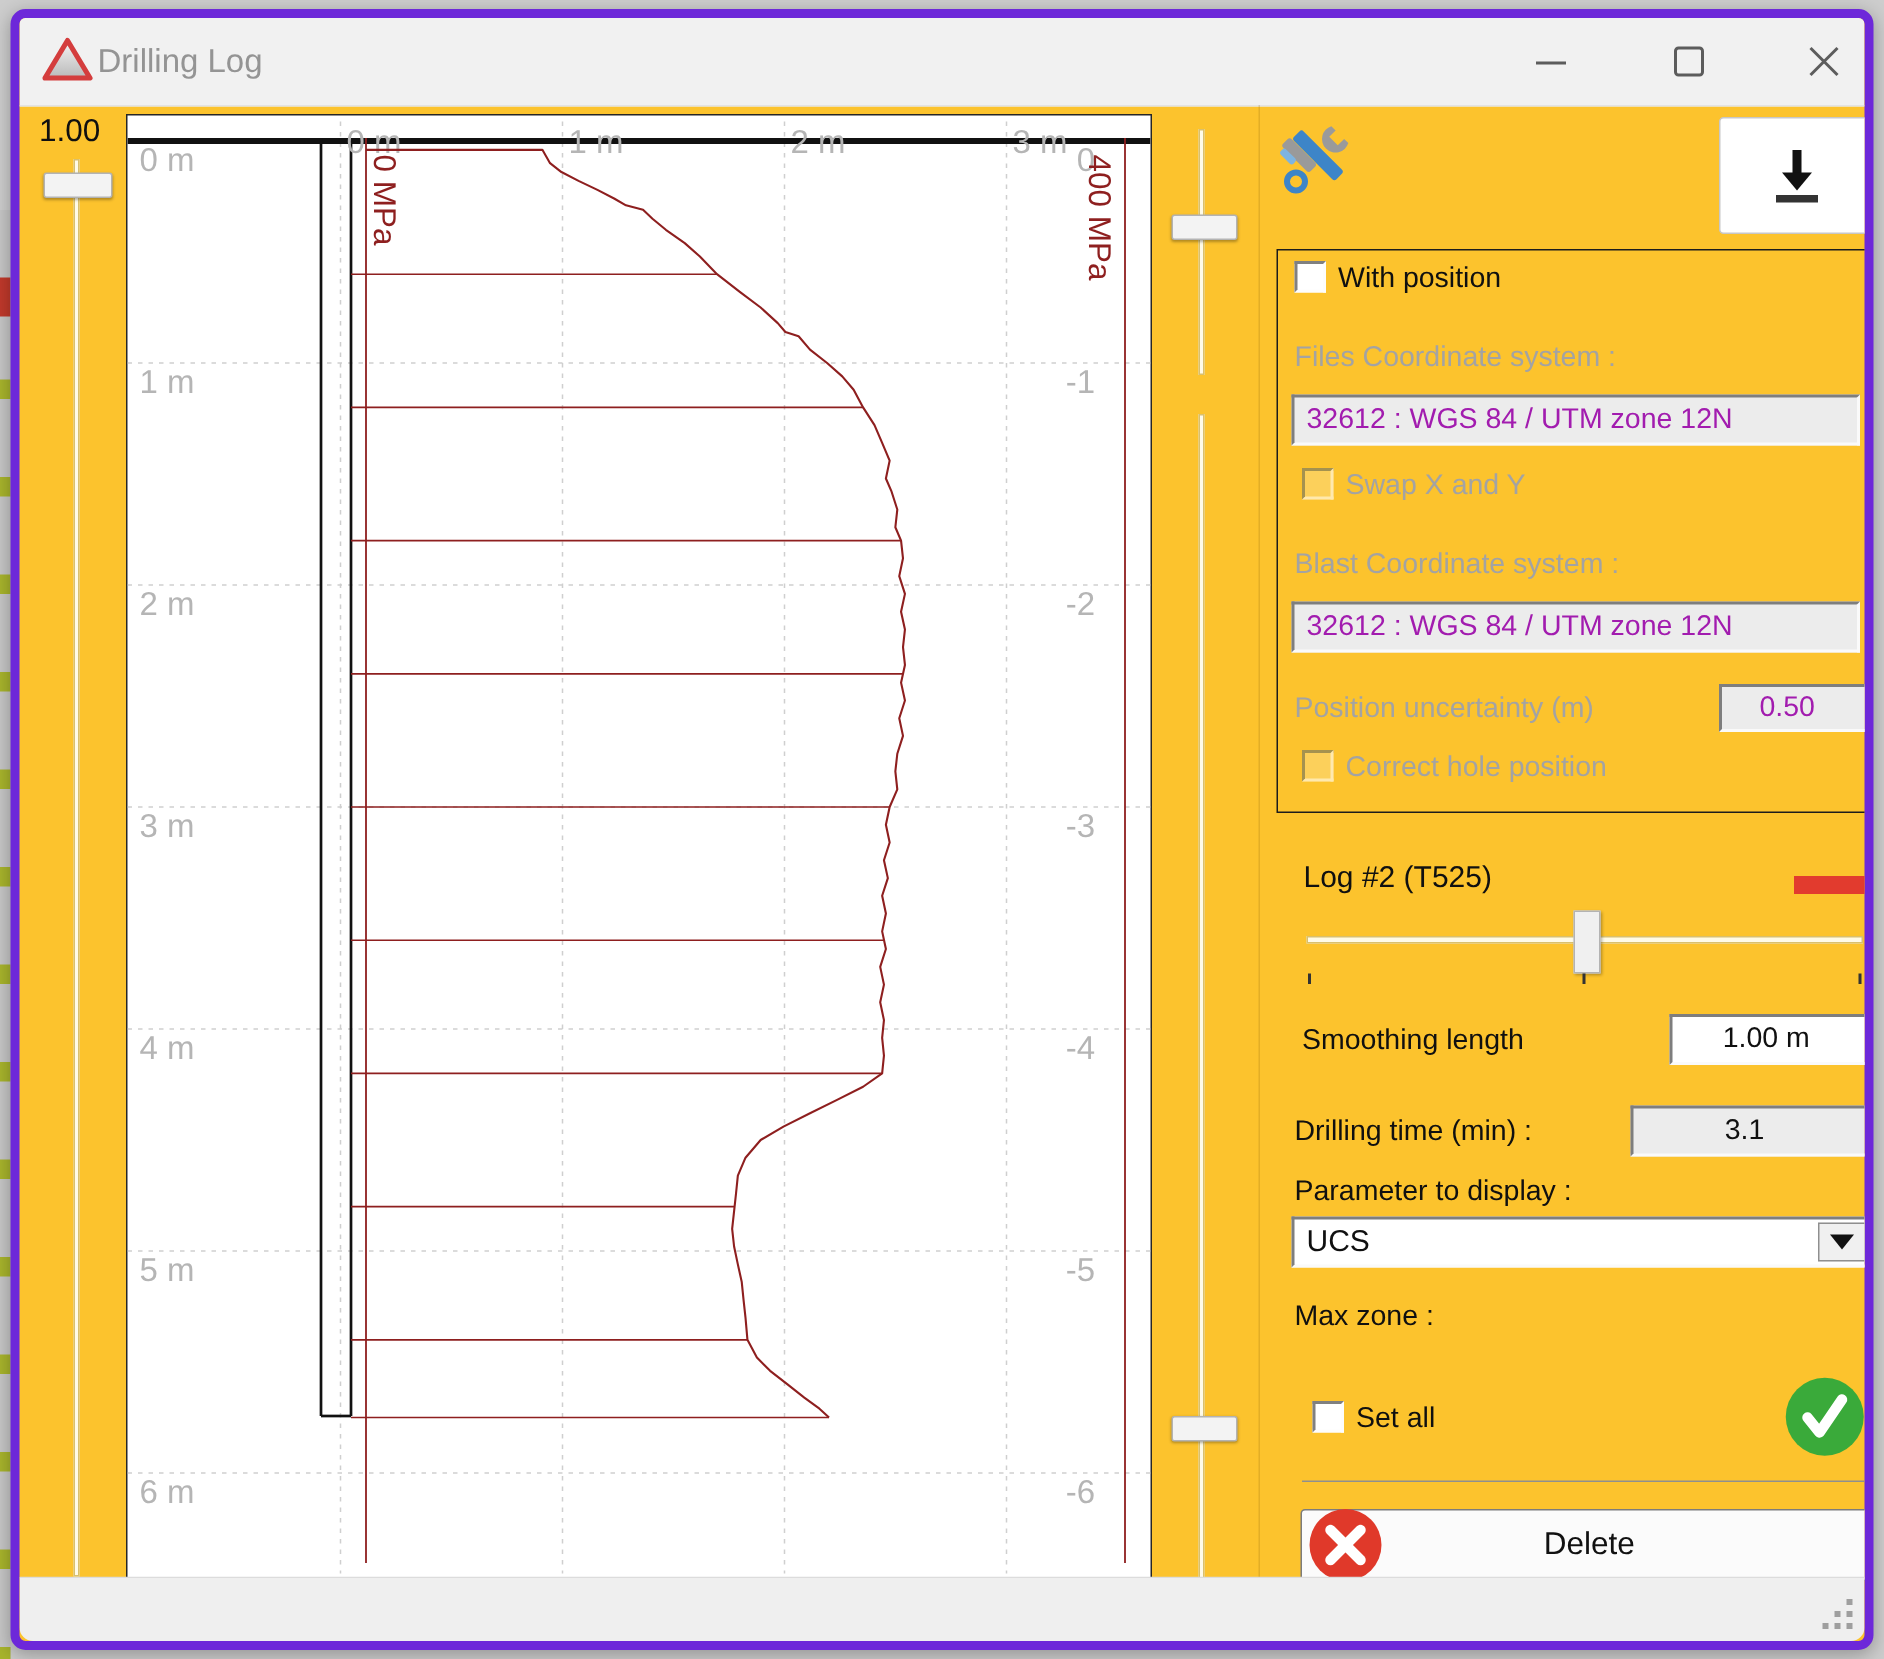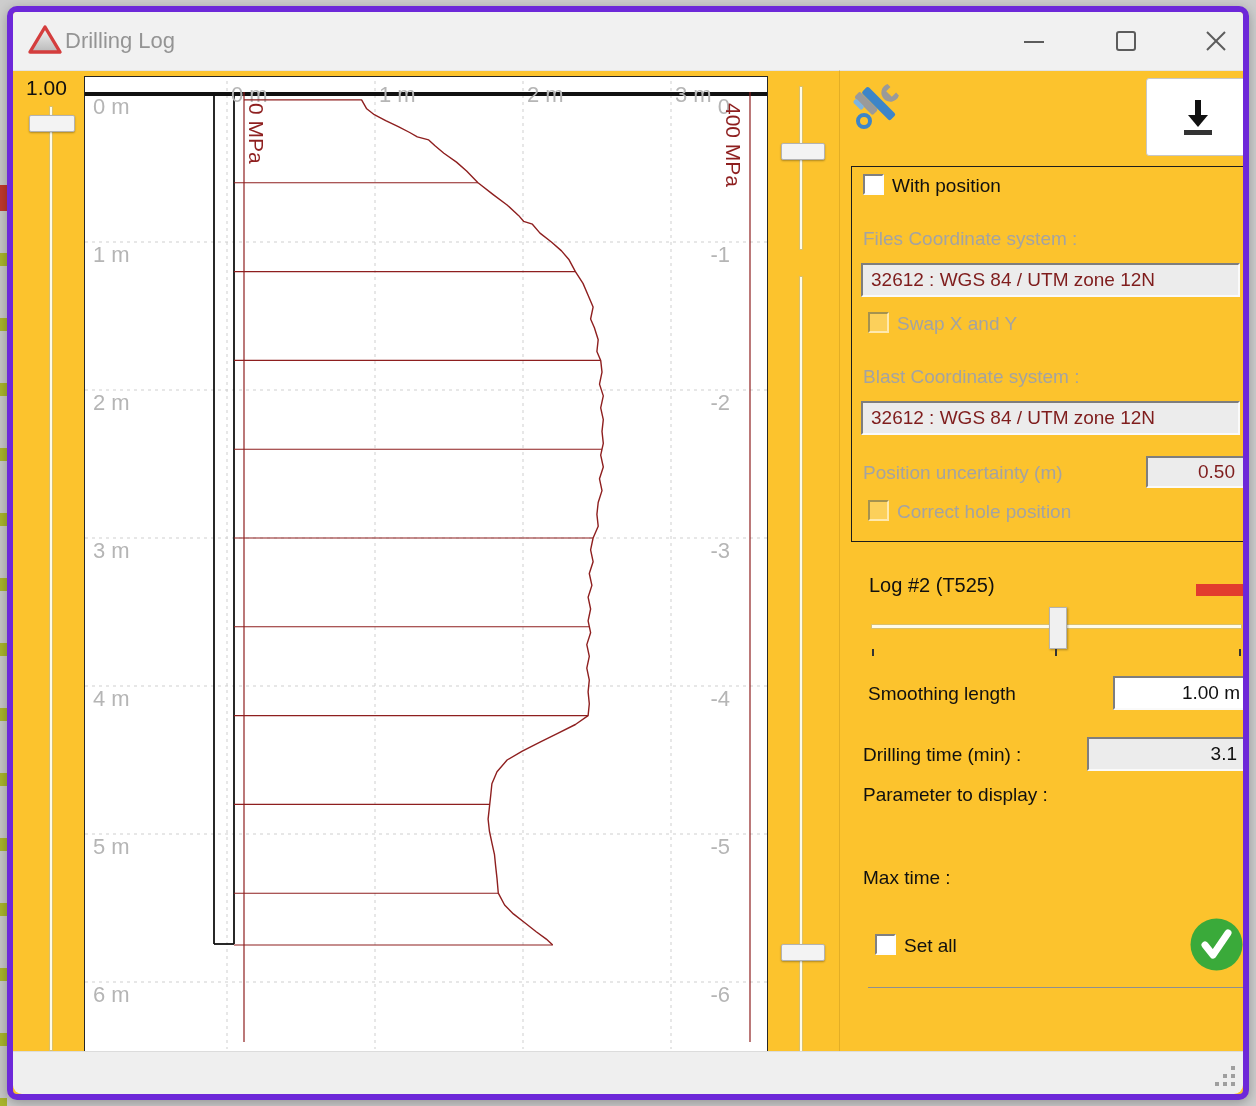--- a/index.html
+++ b/index.html
@@ -23,23 +23,23 @@
   .lbl.dis{color:#a3a3a3}
   .lbl.big{font-size:20px}
   .groupbox{position:absolute;border:1.5px solid #1c1c1c}
   .cb{position:absolute;width:21px;height:21px;box-sizing:border-box;background:#fff;
       border:2px solid;border-color:#808080 #fdfdfd #fdfdfd #808080}
   .cb.dis{background:rgba(255,255,255,.22);border-color:#a5924f #ffe9ae #ffe9ae #a5924f}
   .field{position:absolute;box-sizing:border-box;border:2px solid;
          border-color:#7e7e7e #fafafa #fafafa #7e7e7e;background:#fff;font-size:19px;
          display:flex;align-items:center;color:#101010}
   .field.gray{background:#ececec}
-  .field.right{justify-content:flex-end;padding-right:8px}
+  .field.right{justify-content:center;padding-right:8px}
   .field.left{justify-content:flex-start;padding-left:8px}
-  .field .distext{color:#7f1d1d}
+  .field .distext{color:#a21caf}
   .vtrack{position:absolute;width:4px;box-sizing:border-box;background:#fffbe8;
           border:1px solid #d9c06d}
   .vhandle{position:absolute;width:44px;height:15px;background:#f3f3f3;
            border:1px solid #b3b3b3;border-radius:2px;box-shadow:0 1px 2px rgba(0,0,0,.3)}
   .htrack{position:absolute;height:5px;box-sizing:border-box;background:#fffbe8;
           border:1px solid #d9c06d}
   .hhandle{position:absolute;width:16px;height:40px;background:#f0f0f0;
            border:1px solid #b3b3b3;box-shadow:1px 1px 2px rgba(0,0,0,.3)}
   .tick{position:absolute;width:2px;height:7px;background:#333}
   .chip{position:absolute;width:50px;height:12px}
@@ -222,33 +222,47 @@
   <div class="field right" style="left:1100px;top:664px;width:137px;height:34px">
     <span>1.00 m</span>
   </div>
 
   <div class="lbl" style="left:850px;top:732px">Drilling time (min) :</div>
   <div class="field gray right" style="left:1074px;top:725px;width:160px;height:34px">
     <span>3.1</span>
   </div>
 
   <div class="lbl" style="left:850px;top:772px">Parameter to display :</div>
-
-  <div class="lbl" style="left:850px;top:855px">Max time :</div>
+  <div class="field left" style="left:848px;top:799px;width:387px;height:34px;font-size:20px">
+    <span>UCS</span>
+    <span class="combo-btn">
+      <span class="tri"></span>
+    </span>
+  </div>
+
+  <div class="lbl" style="left:850px;top:855px">Max zone :</div>
 
   <span class="cb" style="left:862px;top:922px"></span>
   <div class="lbl" style="left:891px;top:923px">Set all</div>
 
   <svg class="abs" style="left:1177px;top:906px" width="53" height="53" viewBox="0 0 53 53">
     <circle cx="26.5" cy="26.5" r="26" fill="#3aaa3a"></circle>
     <path d="M15 27 L23 37 L38 15" fill="none" stroke="#fff" stroke-width="7" stroke-linecap="round" stroke-linejoin="round"></path>
   </svg>
 
   <div class="divider" style="left:855px;top:975px;width:379px"></div>
 
+  <div class="delete-btn" style="left:854px;top:994px;width:383px;height:46px">
+    <svg class="abs" style="left:4px;top:-2px" width="50" height="50" viewBox="0 0 50 50">
+      <circle cx="25" cy="25" r="24" fill="#e0392a"></circle>
+      <line x1="15" y1="15" x2="35" y2="35" stroke="#fff" stroke-width="7" stroke-linecap="round"></line>
+      <line x1="35" y1="15" x2="15" y2="35" stroke="#fff" stroke-width="7" stroke-linecap="round"></line>
+    </svg>
+    <span>Delete</span>
+  </div>
 
   <div class="statusbar">
     <div class="grip" style="right:8px;bottom:8px"></div>
     <div class="grip" style="right:8px;bottom:16px"></div>
     <div class="grip" style="right:8px;bottom:24px"></div>
     <div class="grip" style="right:16px;bottom:8px"></div>
     <div class="grip" style="right:16px;bottom:16px"></div>
     <div class="grip" style="right:24px;bottom:8px"></div>
   </div>
 </div>

